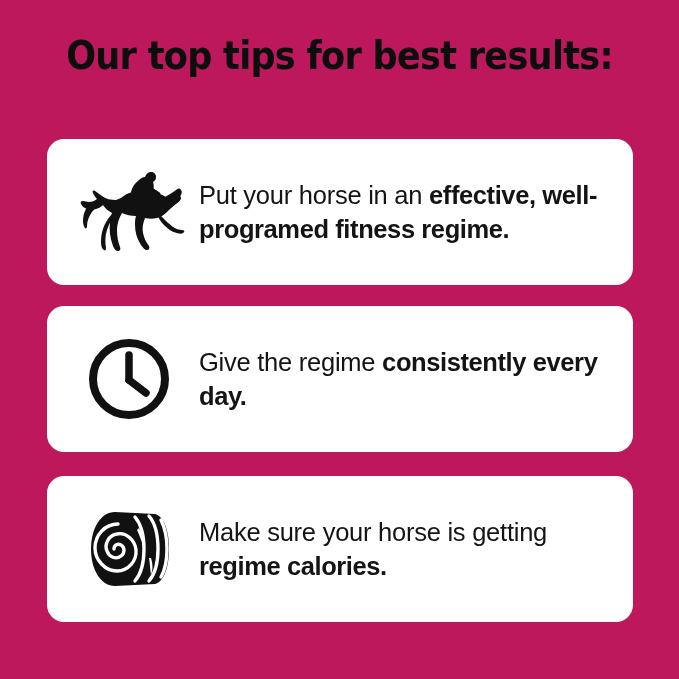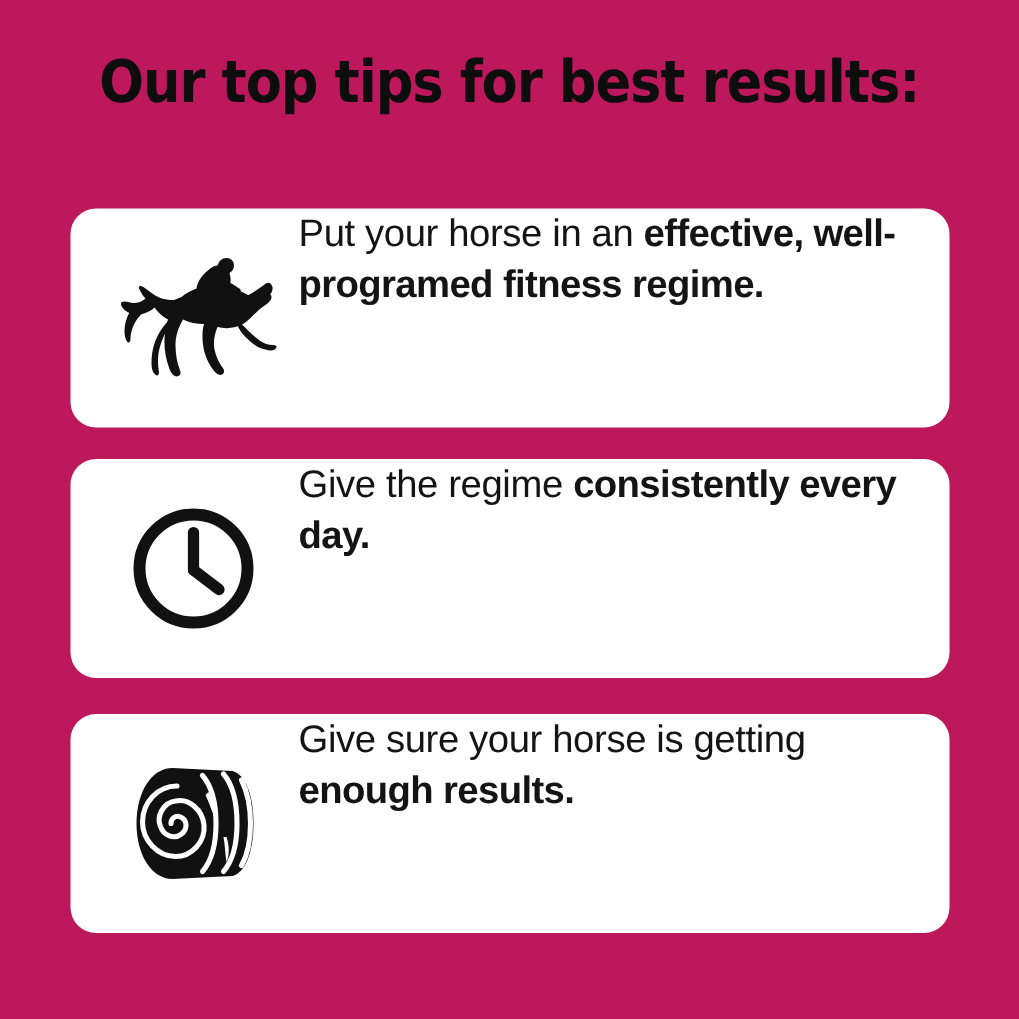--- a/index.html
+++ b/index.html
@@ -38,20 +38,21 @@
   .tip-card {
     position: absolute;
     left: 47px;
     width: 586px;
     height: 146px;
     background: #ffffff;
     border-radius: 17px;
     box-sizing: border-box;
     display: flex;
     flex-direction: row;
+    align-items: center;
   }
   #tip-card-0 { top: 139px; }
   #tip-card-1 { top: 306px; }
   #tip-card-2 { top: 476px; }
 
   .tip-icon {
     flex: 0 0 auto;
     width: 140px;
     height: 146px;
     display: flex;
@@ -168,17 +169,17 @@
           <path d="M78 10 C82 18 84 28 84 39 C84 50 82 60 78 67"></path>
         </g>
         <g fill="#ffffff">
 
           <path d="M56 18 C59 23 60 29 60 35 C58 30 56 24 54 20 Z"></path>
           <path d="M68 48 C70 54 70 60 68 65 C67 59 67 53 66 48 Z"></path>
         </g>
       </svg>
     </div>
     <div class="tip-text">
-      <span class="lead">Give sure your horse is getting </span><span class="strong">enough results.</span>
+      <span class="lead">Make sure your horse is getting </span><span class="strong">regime calories.</span>
     </div>
   </div>
 
 </div>
 
 </body></html>

